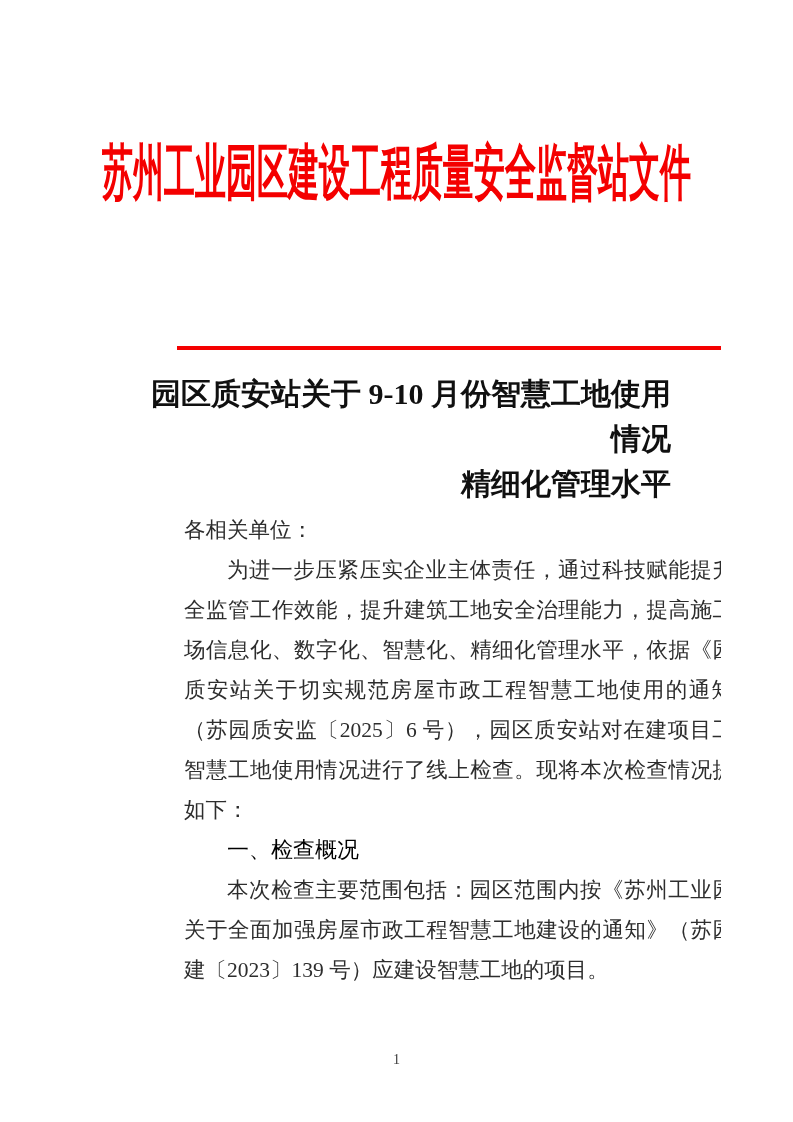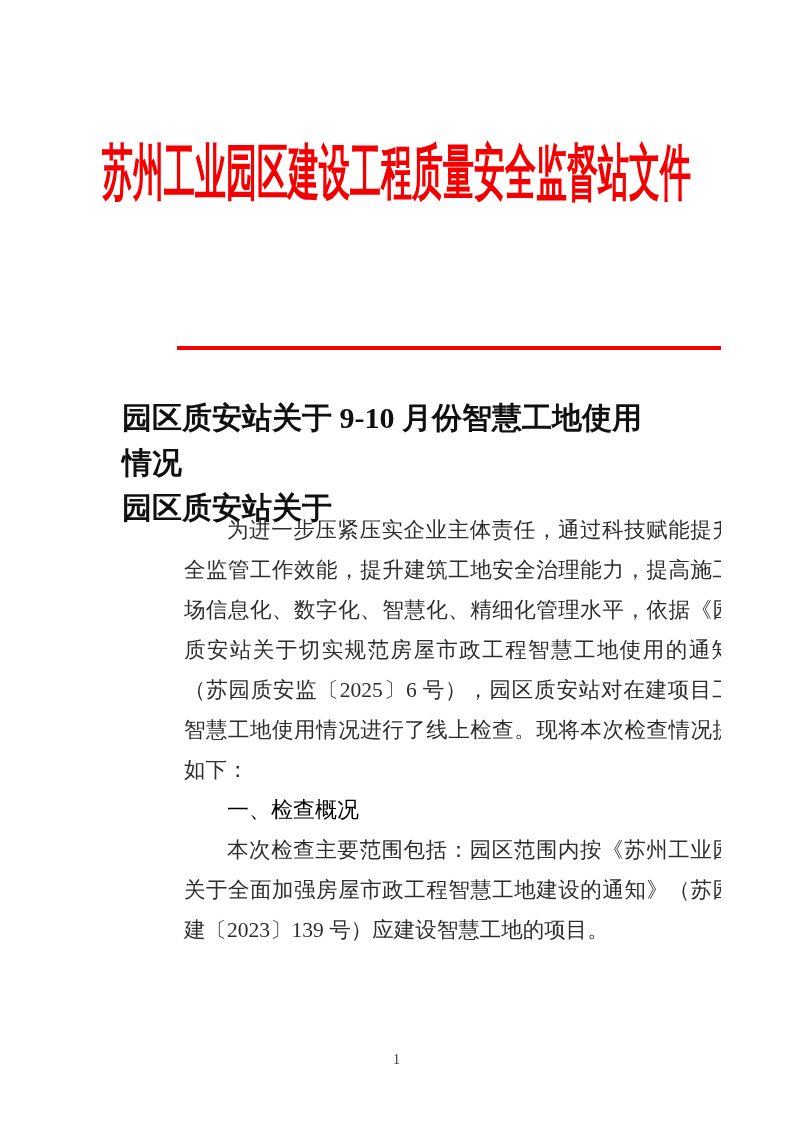--- a/index.html
+++ b/index.html
@@ -42,24 +42,24 @@
     position: absolute;
     top: 339px;
     left: 105px;
     width: 593px;
     height: 4px;
     background: #f40000;
   }
   
   .doc-title {
     position: absolute;
-    top: 388px;
+    top: 364px;
     left: 50px;
     right: 50px;
-    text-align: left;
+    text-align: right;
     font-family: "Liberation Serif", serif;
     font-weight: 700;
     font-size: 30px;
     line-height: 45px;
     color: #101010;
   }
   .doc-title .title-line { display: block; }
   
   .doc-body {
     position: absolute;
@@ -101,24 +101,25 @@
 <div class="page">
 
   <div class="org-title-wrap">
     <div class="org-title">苏州工业园区建设工程质量安全监督站文件</div>
   </div>
 
   <div class="red-divider"></div>
 
   <div class="doc-title">
     <span class="title-line">园区质安站关于 9-10 月份智慧工地使用情况</span>
-    <span class="title-line">园区质安站关于</span>
+    <span class="title-line">精细化管理水平</span>
   </div>
 
   <div class="doc-body">
+    <p class="salutation">各相关单位：</p>
     <p class="para-indent">为进一步压紧压实企业主体责任，通过科技赋能提升安全监管工作效能，提升建筑工地安全治理能力，提高施工现场信息化、数字化、智慧化、精细化管理水平，依据《园区质安站关于切实规范房屋市政工程智慧工地使用的通知》（苏园质安监〔2025〕6 号），园区质安站对在建项目工地智慧工地使用情况进行了线上检查。现将本次检查情况提示如下：</p>
     <p class="section-heading">一、检查概况</p>
     <p class="para-indent">本次检查主要范围包括：园区范围内按《苏州工业园区关于全面加强房屋市政工程智慧工地建设的通知》（苏园规建〔2023〕139 号）应建设智慧工地的项目。</p>
   </div>
 
   <div class="page-number">1</div>
 
 </div>
 
 </body></html>

